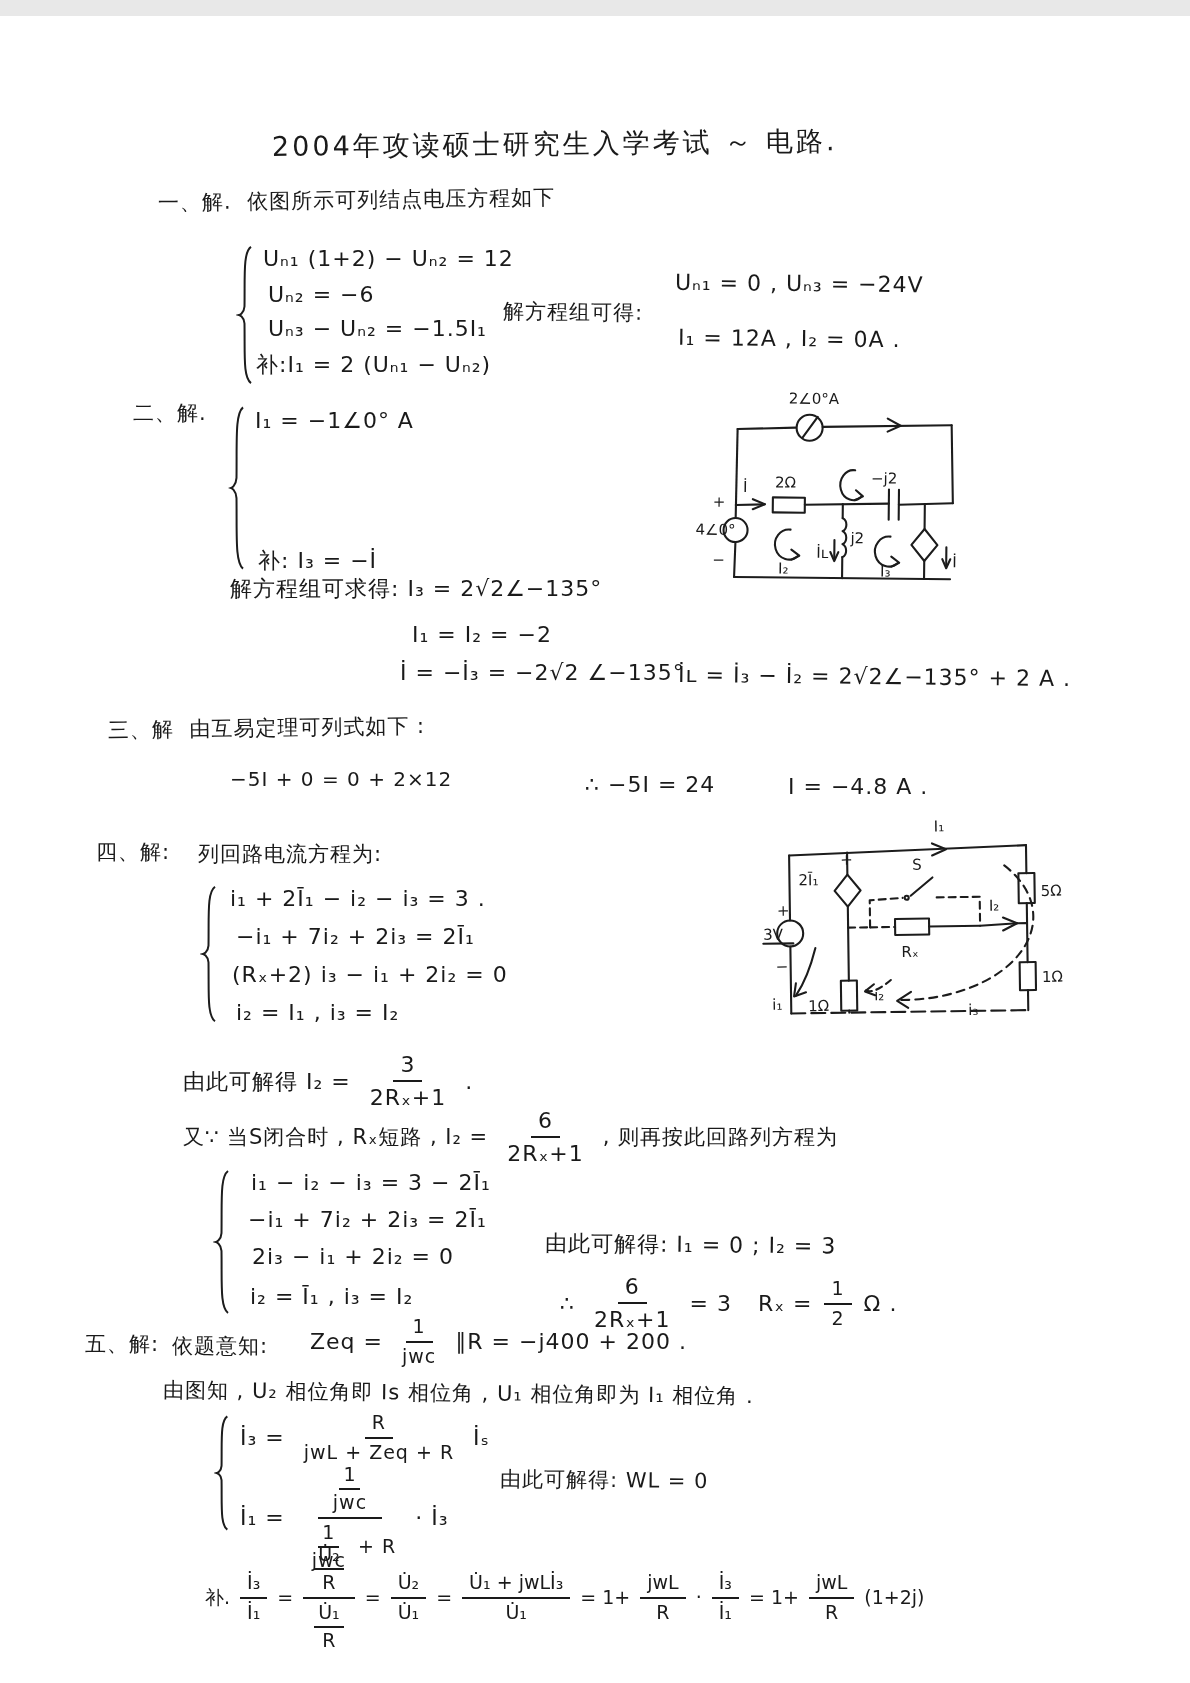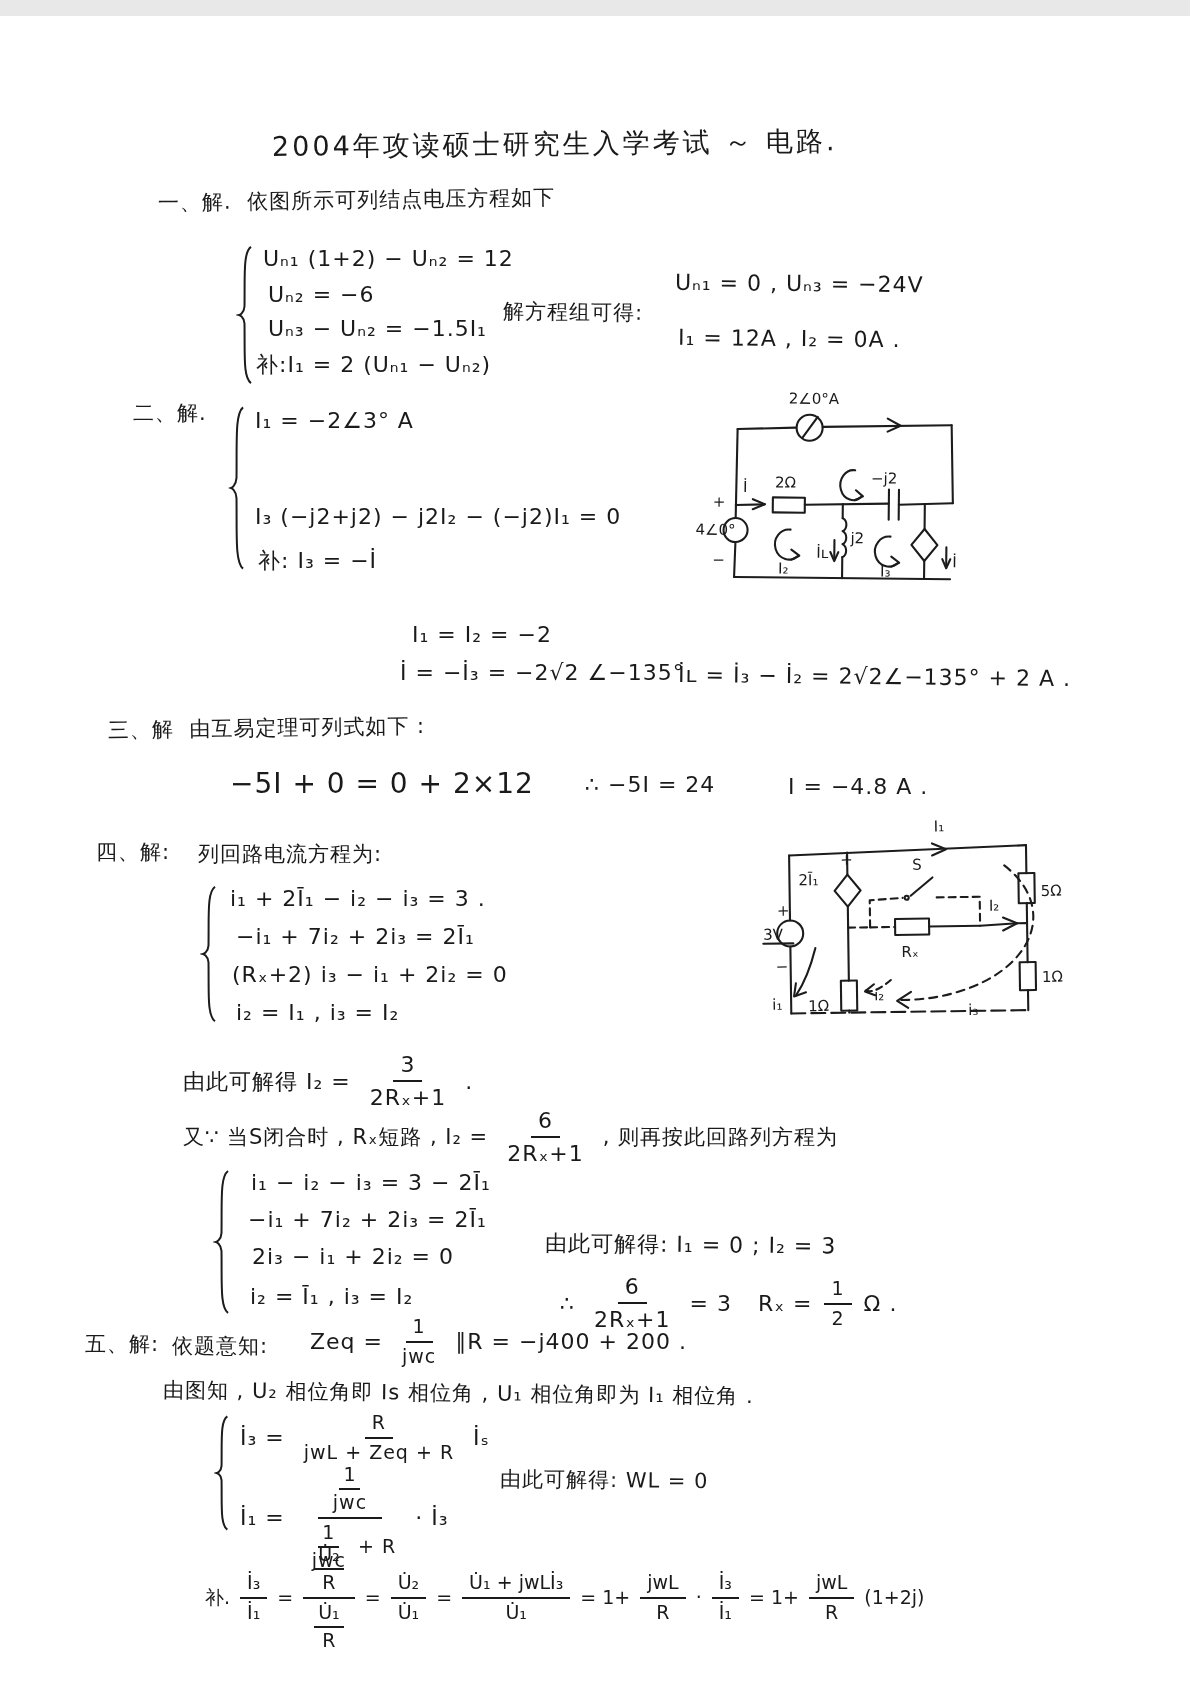--- a/index.html
+++ b/index.html
@@ -43,22 +43,21 @@
   <div class="pos math" style="left:268px;top:300px">Uₙ₃ − Uₙ₂ = −1.5I₁</div>
   <div class="pos math" style="left:256px;top:336px">补:I₁ = 2 (Uₙ₁ − Uₙ₂)</div>
   <div class="pos cn r2" style="left:503px;top:284px">解方程组可得:</div>
   <div class="pos math r2" style="left:675px;top:255px">Uₙ₁ = 0 ,  Uₙ₃ = −24V</div>
   <div class="pos math r2" style="left:678px;top:310px">I₁ = 12A ,  I₂ = 0A .</div>
 
   <div class="pos cn" style="left:133px;top:385px">二、解.</div>
   <svg class="pos" style="left:228px;top:388px" width="18" height="168" viewBox="0 0 18 100" preserveAspectRatio="none">
     <path class="bp" d="M15,2 C7,6 9,22 8.5,44 C8,49 3,50 3,50 C3,50 8,51 8.5,56 C9,78 7,94 15,98"></path>
   </svg>
-  <div class="pos math" style="left:255px;top:392px">I₁ = −2∠3° A</div>
-  <div class="pos math" style="left:255px;top:488px">I₃ (−j2+j2) − j2I₂ − (−j2)I₁ = 0</div>
+  <div class="pos math" style="left:255px;top:392px">I₁ = −1∠0° A</div>
   <div class="pos math" style="left:258px;top:532px">补: I₃ = −İ</div>
 
   <svg class="pos ckt r2" style="left:695px;top:372px" width="270" height="200" viewBox="0 0 270 200">
     <path d="M42,42 L100,40"></path>
     <circle cx="114" cy="40" r="13"></circle>
     <path d="M107,50 L122,29"></path>
     <path d="M127,39 L256,36"></path>
     <polyline points="192,30 205,37 192,43"></polyline>
     <path d="M256,36 L258,114"></path>
     <path d="M42,42 L41,130"></path>
@@ -95,29 +94,30 @@
     <text x="18" y="120">+</text>
     <text x="1" y="148">4∠0°</text>
     <text x="18" y="178">−</text>
     <text x="156" y="155">j2</text>
     <text x="134" y="170" text-anchor="end">İʟ</text>
     <text x="84" y="186">I₂</text>
     <text x="186" y="188">I₃</text>
     <text x="258" y="178">İ</text>
   </svg>
 
+  <div class="pos math" style="left:230px;top:560px">解方程组可求得:  I₃ = 2√2∠−135°</div>
   <div class="pos math" style="left:412px;top:606px">I₁ = I₂ = −2</div>
   <div class="pos math" style="left:400px;top:644px">İ = −İ₃ = −2√2 ∠−135°</div>
   <div class="pos math r2" style="left:678px;top:648px">İʟ = İ₃ − İ₂ = 2√2∠−135° + 2 A .</div>
 
   <div class="pos cn r1" style="left:108px;top:700px">
     <span>三、解</span>&nbsp;
     <span>由互易定理可列式如下 :</span>
   </div>
-  <div class="pos math" style="left:230px;top:752px;font-size:28px">−5I + 0 = 0 + 2×12</div>
+  <div class="pos math" style="left:230px;top:752px;font-size:20px">−5I + 0 = 0 + 2×12</div>
   <div class="pos math" style="left:585px;top:756px">∴ −5I = 24</div>
   <div class="pos math" style="left:788px;top:758px">I = −4.8 A .</div>
 
   <div class="pos cn" style="left:96px;top:824px">四、解:</div>
   <div class="pos cn" style="left:198px;top:826px">列回路电流方程为:</div>
   <svg class="pos" style="left:200px;top:868px" width="18" height="140" viewBox="0 0 18 100" preserveAspectRatio="none">
     <path class="bp" d="M15,2 C7,6 9,22 8.5,44 C8,49 3,50 3,50 C3,50 8,51 8.5,56 C9,78 7,94 15,98"></path>
   </svg>
   <div class="pos math" style="left:230px;top:870px">i₁ + 2Ī₁ − i₂ − i₃ = 3 .</div>
   <div class="pos math" style="left:236px;top:908px">−i₁ + 7i₂ + 2i₃ = 2Ī₁</div>

